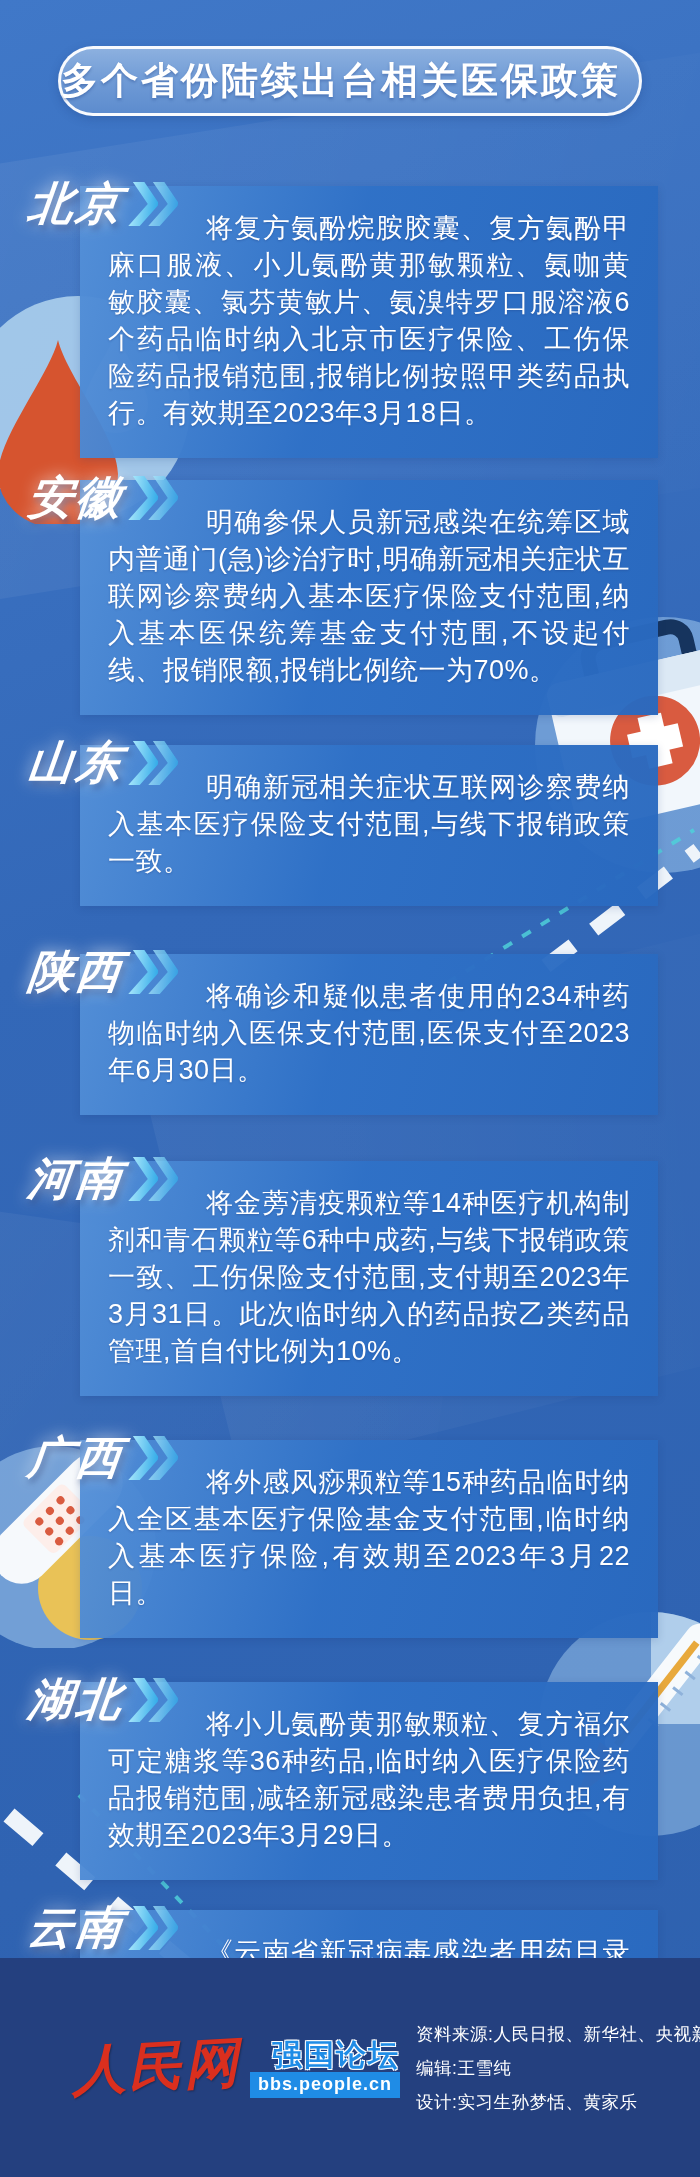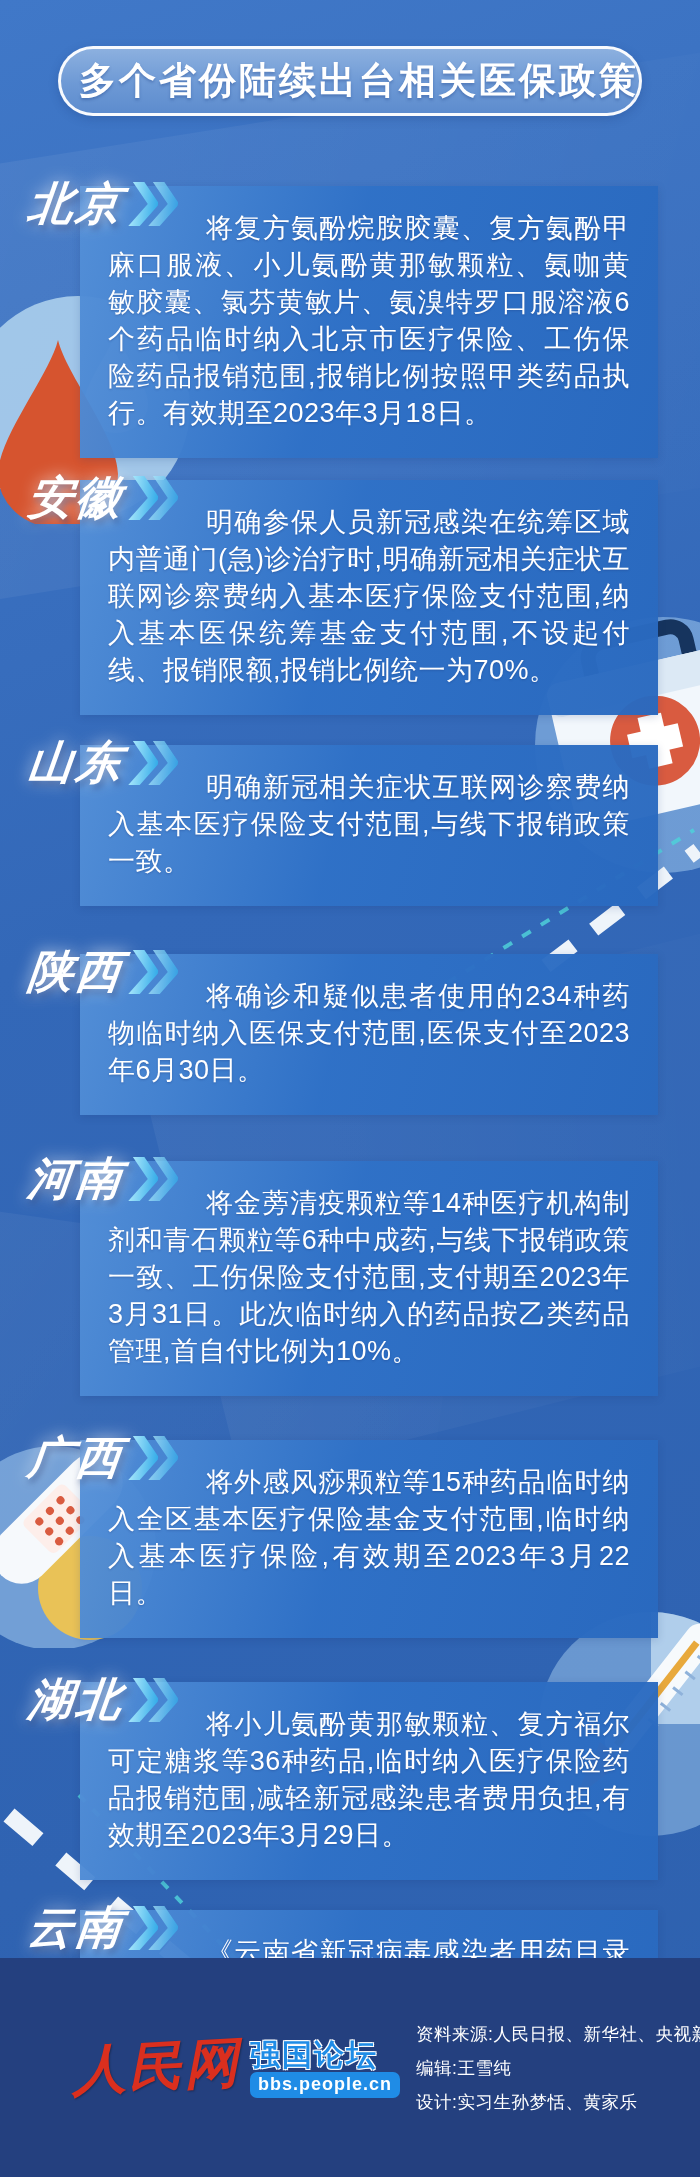--- a/index.html
+++ b/index.html
@@ -15,21 +15,21 @@
   .sheen-b{left:180px;top:980px;width:720px;height:420px;transform:rotate(-14deg);
     background:linear-gradient(100deg,rgba(255,255,255,0.05),rgba(255,255,255,0));}
   .sheen-c{left:-60px;top:1240px;width:500px;height:320px;transform:rotate(8deg);
     background:linear-gradient(120deg,rgba(255,255,255,0.05),rgba(255,255,255,0));}
 
   
   .banner{
     position:relative;width:578px;height:64px;margin:46px auto 16px;border-radius:36px;
     border:3px solid rgba(255,255,255,0.95);
     background:linear-gradient(180deg,#8cb0df 0%,#6d99d5 55%,#5d8cce 100%);
-    display:flex;align-items:center;justify-content:flex-end;z-index:3;
+    display:flex;align-items:center;justify-content:flex-start;z-index:3;
     box-shadow:0 3px 10px rgba(25,55,120,0.25);
   }
   .banner-title{
     color:#ffffff;font-size:37px;font-weight:bold;letter-spacing:3px;
     text-shadow:0 2px 3px rgba(35,70,140,0.4);white-space:nowrap;
   }
 
   .sections{position:relative;z-index:2;padding:0 42px 0 80px;}
   .section{position:relative;}
   .panel{
@@ -66,28 +66,28 @@
   .footer{
     position:absolute;left:0;bottom:0;width:100%;height:219px;background:#24407f;z-index:6;
     display:flex;align-items:center;
   }
   .logo-block{display:flex;align-items:center;margin-left:72px;}
   .people-logo{
     color:#da2f1e;font-size:54px;font-weight:bold;font-style:italic;
     font-family:"Liberation Serif",serif;letter-spacing:2px;transform:rotate(-3deg);
     text-shadow:1px 1px 2px rgba(0,0,0,0.3);white-space:nowrap;
   }
-  .forum-block{margin-left:10px;display:flex;flex-direction:column;align-items:flex-start;}
+  .forum-block{margin-left:10px;display:flex;flex-direction:column;align-items:flex-end;}
   .forum-top{
     color:#1f8ce6;font-size:30px;font-weight:bold;letter-spacing:2px;line-height:34px;white-space:nowrap;
     text-shadow:-1px -1px 0 #fff,1px -1px 0 #fff,-1px 1px 0 #fff,1px 1px 0 #fff;
   }
   .forum-bottom{
     background:#1f8ce6;color:#ffffff;font-size:18px;font-weight:bold;letter-spacing:1px;
-    padding:2px 8px 3px;text-align:center;white-space:nowrap;border-radius:7px;
+    padding:2px 8px 3px;text-align:center;white-space:nowrap;
   }
   .credits{margin-left:16px;color:#ffffff;font-size:17.5px;line-height:34px;letter-spacing:0.5px;}
   .credit-line{white-space:nowrap;}
 </style>
 </head>
 <body>
 
 <svg width="0" height="0" style="position:absolute">
   <defs>
     <linearGradient id="chevGrad" x1="0" y1="0" x2="1" y2="0">

